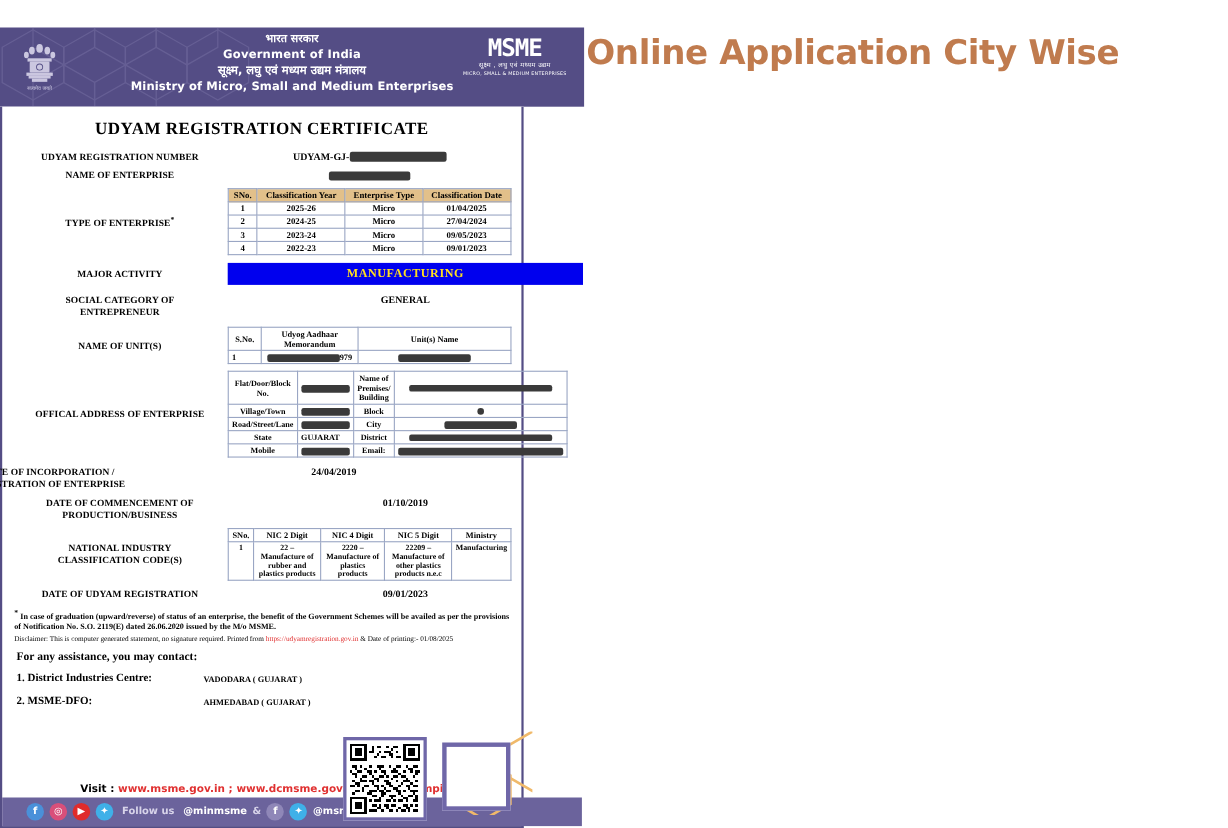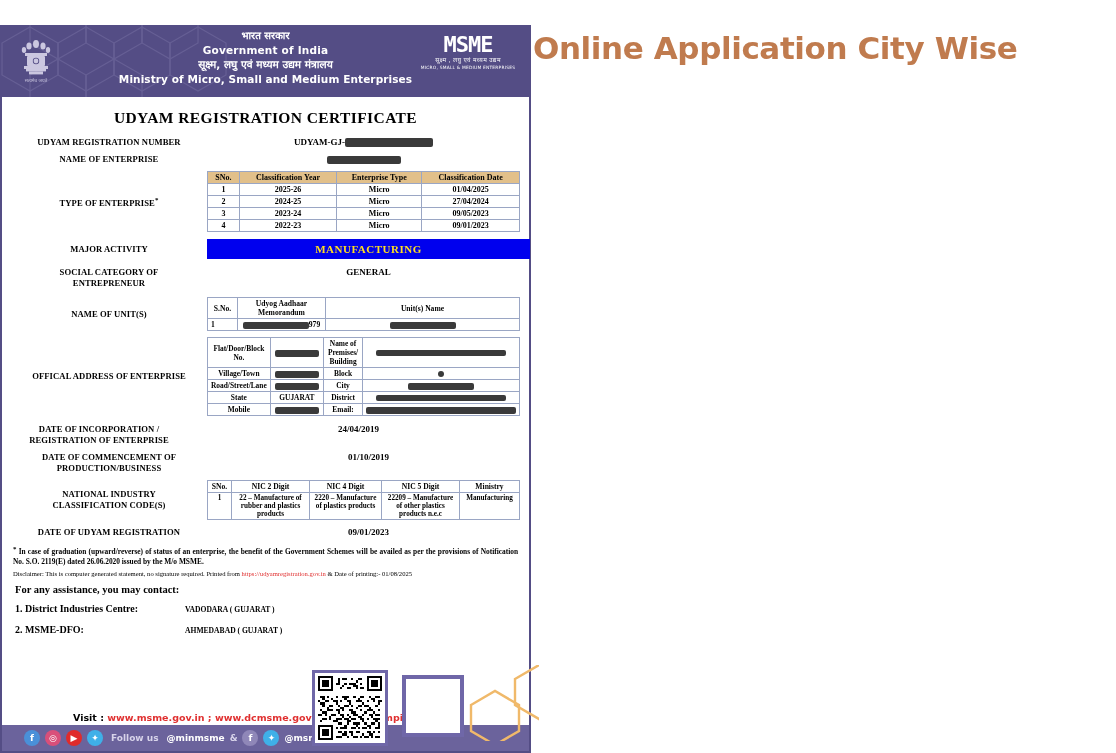--- a/index.html
+++ b/index.html
@@ -43,21 +43,21 @@
   .hdr-text .l4 { font-size:10.5px; font-weight:700; line-height:15px; letter-spacing:.1px;}
   .msme-logo {
     position:absolute; right:11px; top:9px; width:104px; text-align:center; color:#fff;
   }
   .msme-mark { font-family:"DejaVu Sans Mono", monospace; font-size:22px; font-weight:700; letter-spacing:-1px; line-height:22px; }
   .msme-hi { font-family:"DejaVu Sans", sans-serif; font-size:6px; line-height:8px; letter-spacing:.3px;}
   .msme-en { font-family:"DejaVu Sans", sans-serif; font-size:4.4px; line-height:7px; letter-spacing:.2px;}
 
   .cert-body {
     position: relative;
-    width: 531px; height: 656px;
+    width: 476px; height: 656px;
     border: 2px solid #544d85;
     border-top: none;
     background:#fff;
     padding: 6px 9px 0 9px;
   }
   .cert-title {
     text-align:center; font-size:15.5px; font-weight:700; letter-spacing:.4px;
     margin: 6px 0 10px 0; color:#000;
     font-family:"Liberation Serif", serif;
   }
@@ -343,21 +343,21 @@
                 <td><span class="redact r8" style="width:6px;height:6px;border-radius:50%"></span></td>
               </tr>
               <tr>
                 <td class="k">Road/Street/Lane</td>
                 <td class="v"><span class="redact r4"></span></td>
                 <td class="k2">City</td>
                 <td><span class="redact r7"></span></td>
               </tr>
               <tr>
                 <td class="k">State</td>
-                <td class="v" style="text-align:center">GUJARAT</td>
+                <td class="v" style="text-align:left">GUJARAT</td>
                 <td class="k2">District</td>
                 <td><span class="redact r9"></span></td>
               </tr>
               <tr>
                 <td class="k">Mobile</td>
                 <td class="v"><span class="redact r4"></span></td>
                 <td class="k2">Email:</td>
                 <td><span class="redact r6"></span></td>
               </tr>
             </tbody>

